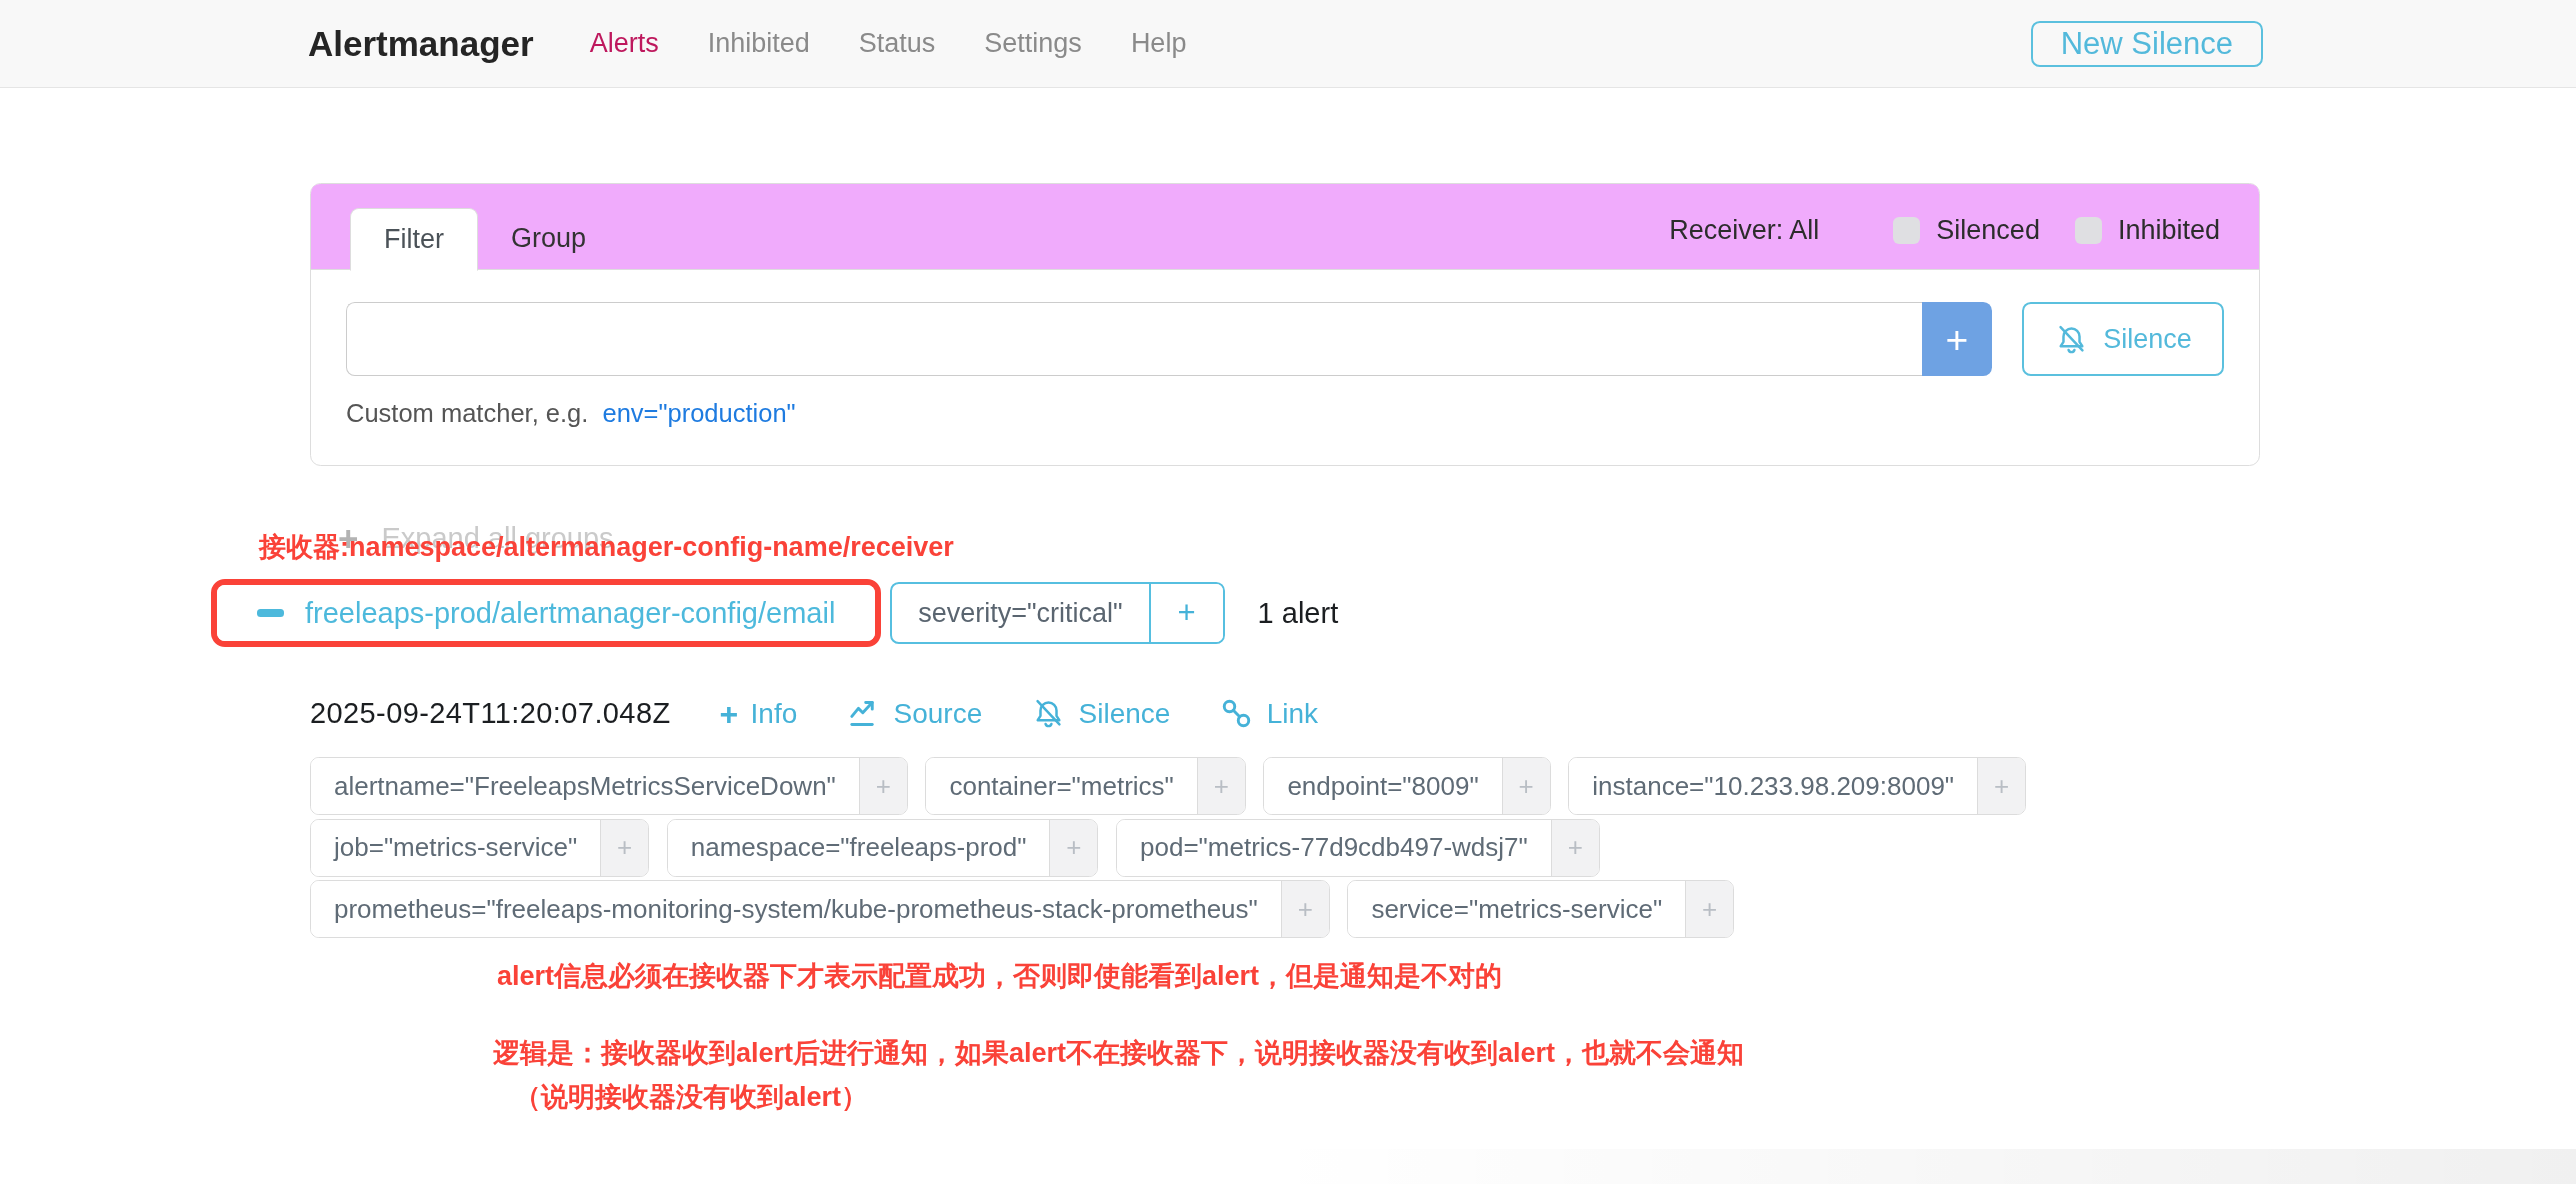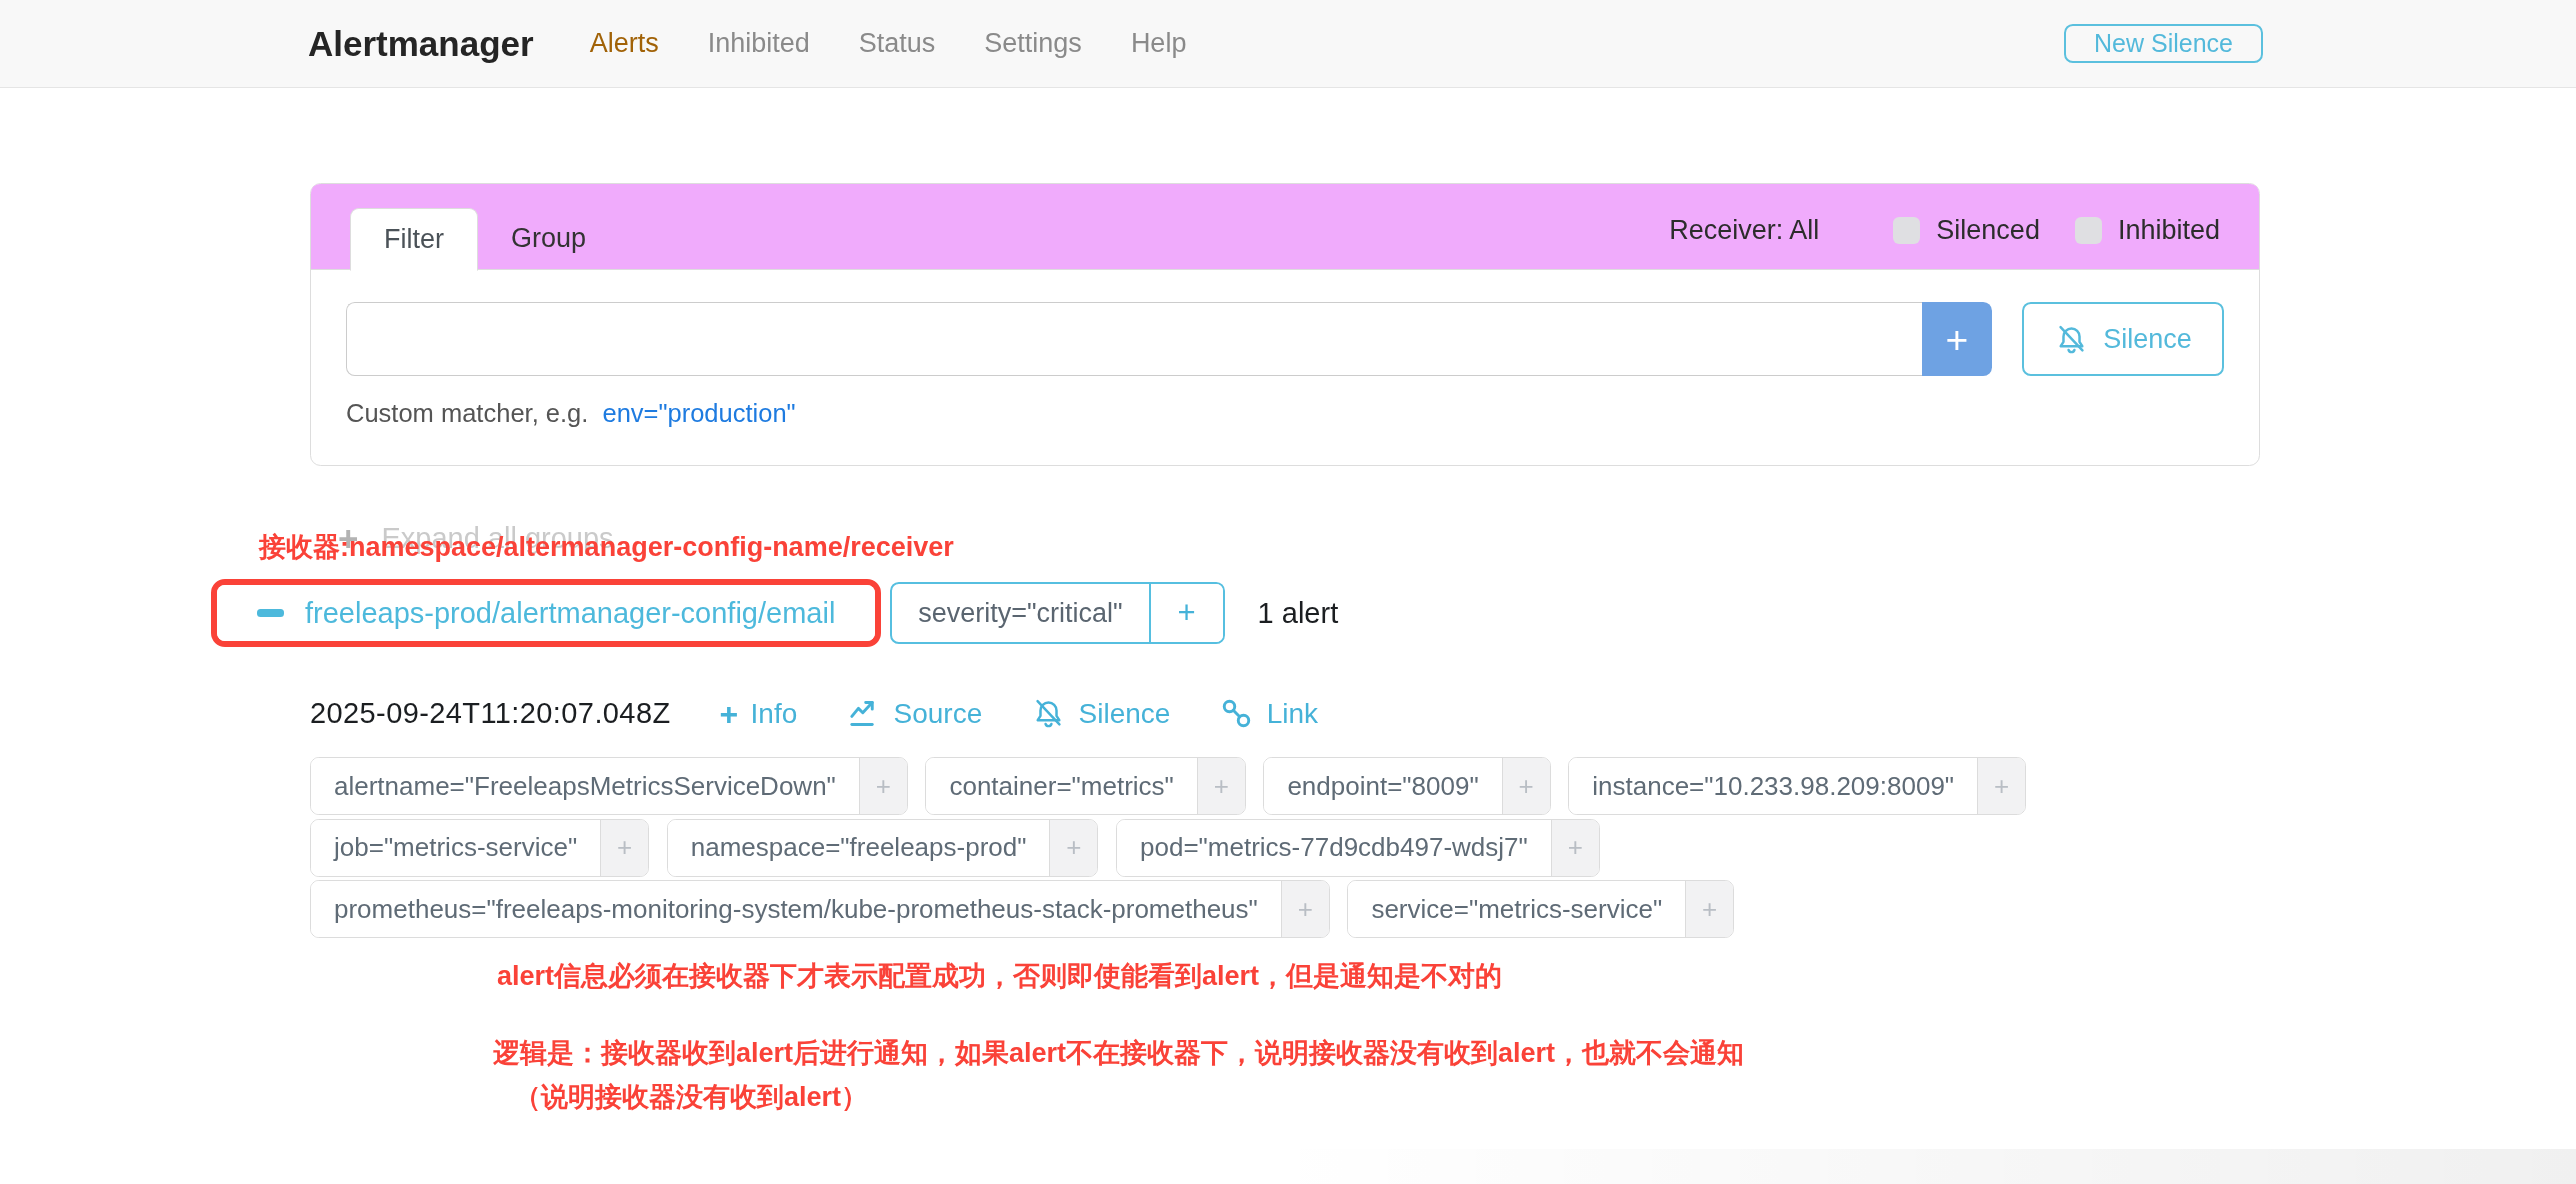--- a/index.html
+++ b/index.html
@@ -10,24 +10,24 @@
   }
 
   
   .navbar {
     height:88px; background:#f8f8f8; border-bottom:1.8px solid #e5e5e5;
     display:flex; align-items:center; padding:0 313px 0 308px;
   }
   .brand { font-size:35px; font-weight:600; color:#252525; cursor:pointer; }
   .nav-links { display:flex; margin-left:56px; }
   .nav-link { font-size:27px; color:#8a8a8a; margin-right:49px; cursor:pointer; }
-  .nav-link.active { color:#a16207; }
+  .nav-link.active { color:#be185d; }
   .btn-new-silence {
     margin-left:auto; background:transparent; border:2.6px solid #5bc0de; color:#53b9db;
-    font-size:25px; padding:3px 28px; border-radius:8.8px; font-family:inherit; cursor:pointer;
+    font-size:31px; padding:3px 28px; border-radius:8.8px; font-family:inherit; cursor:pointer;
   }
 
   
   .container { width:1950px; margin-left:310px; position:relative; }
 
   
   .card { margin-top:95px; border:1.8px solid #ddd; border-radius:10.6px; background:#fff; }
   .card-header {
     background:#f0abfc; border-bottom:1.8px solid #ddd; border-radius:8.8px 8.8px 0 0;
     height:86px; display:flex; align-items:flex-end; padding:0 39px;

